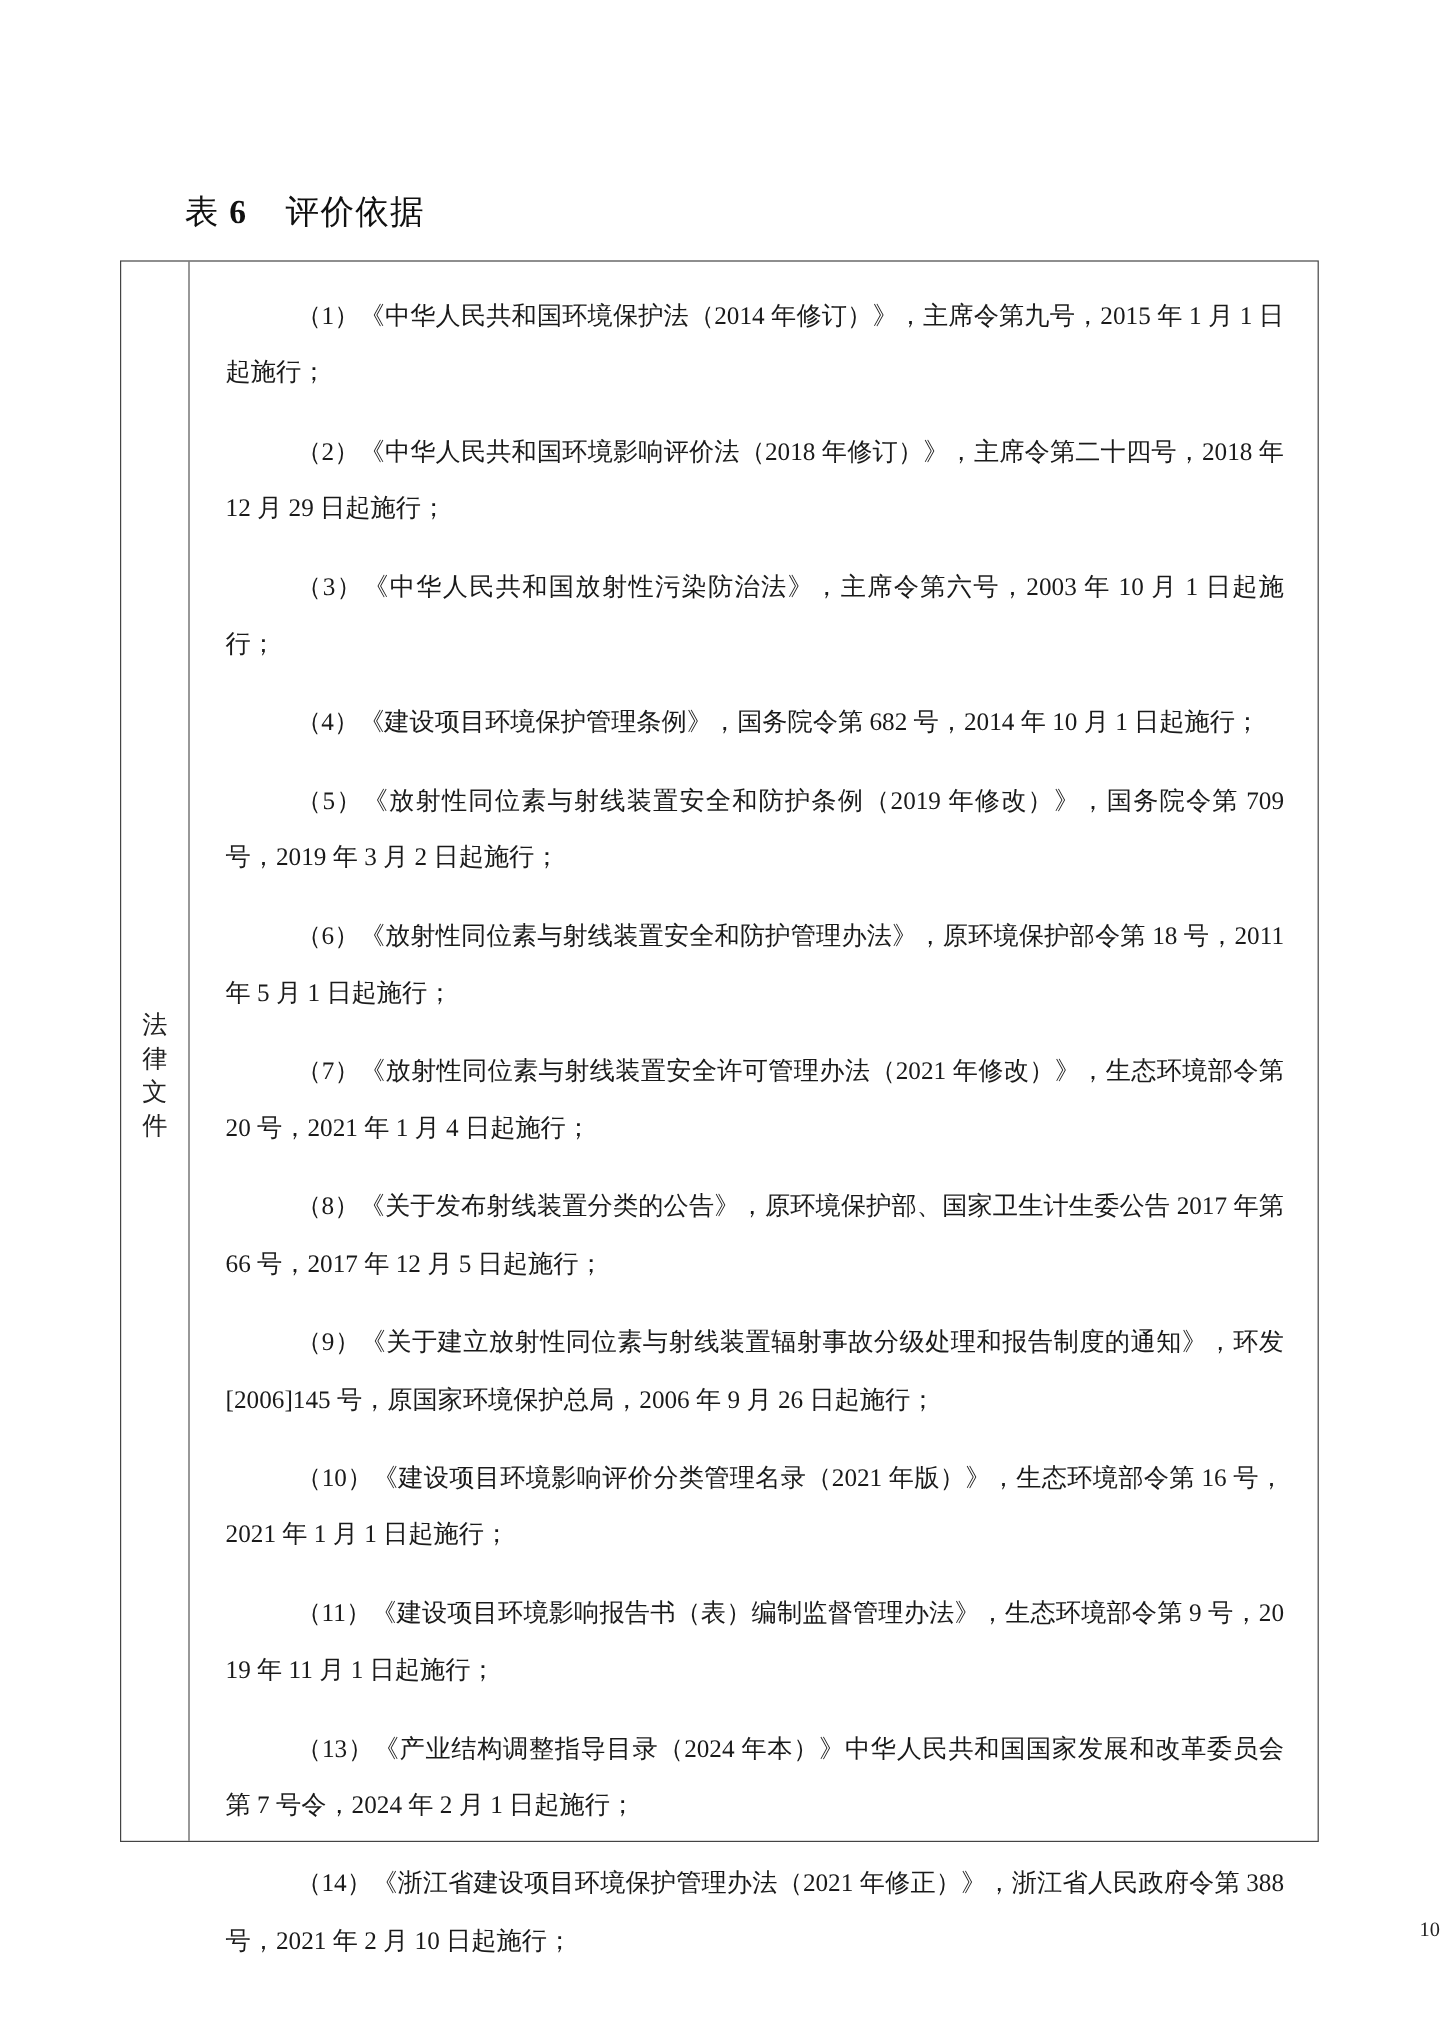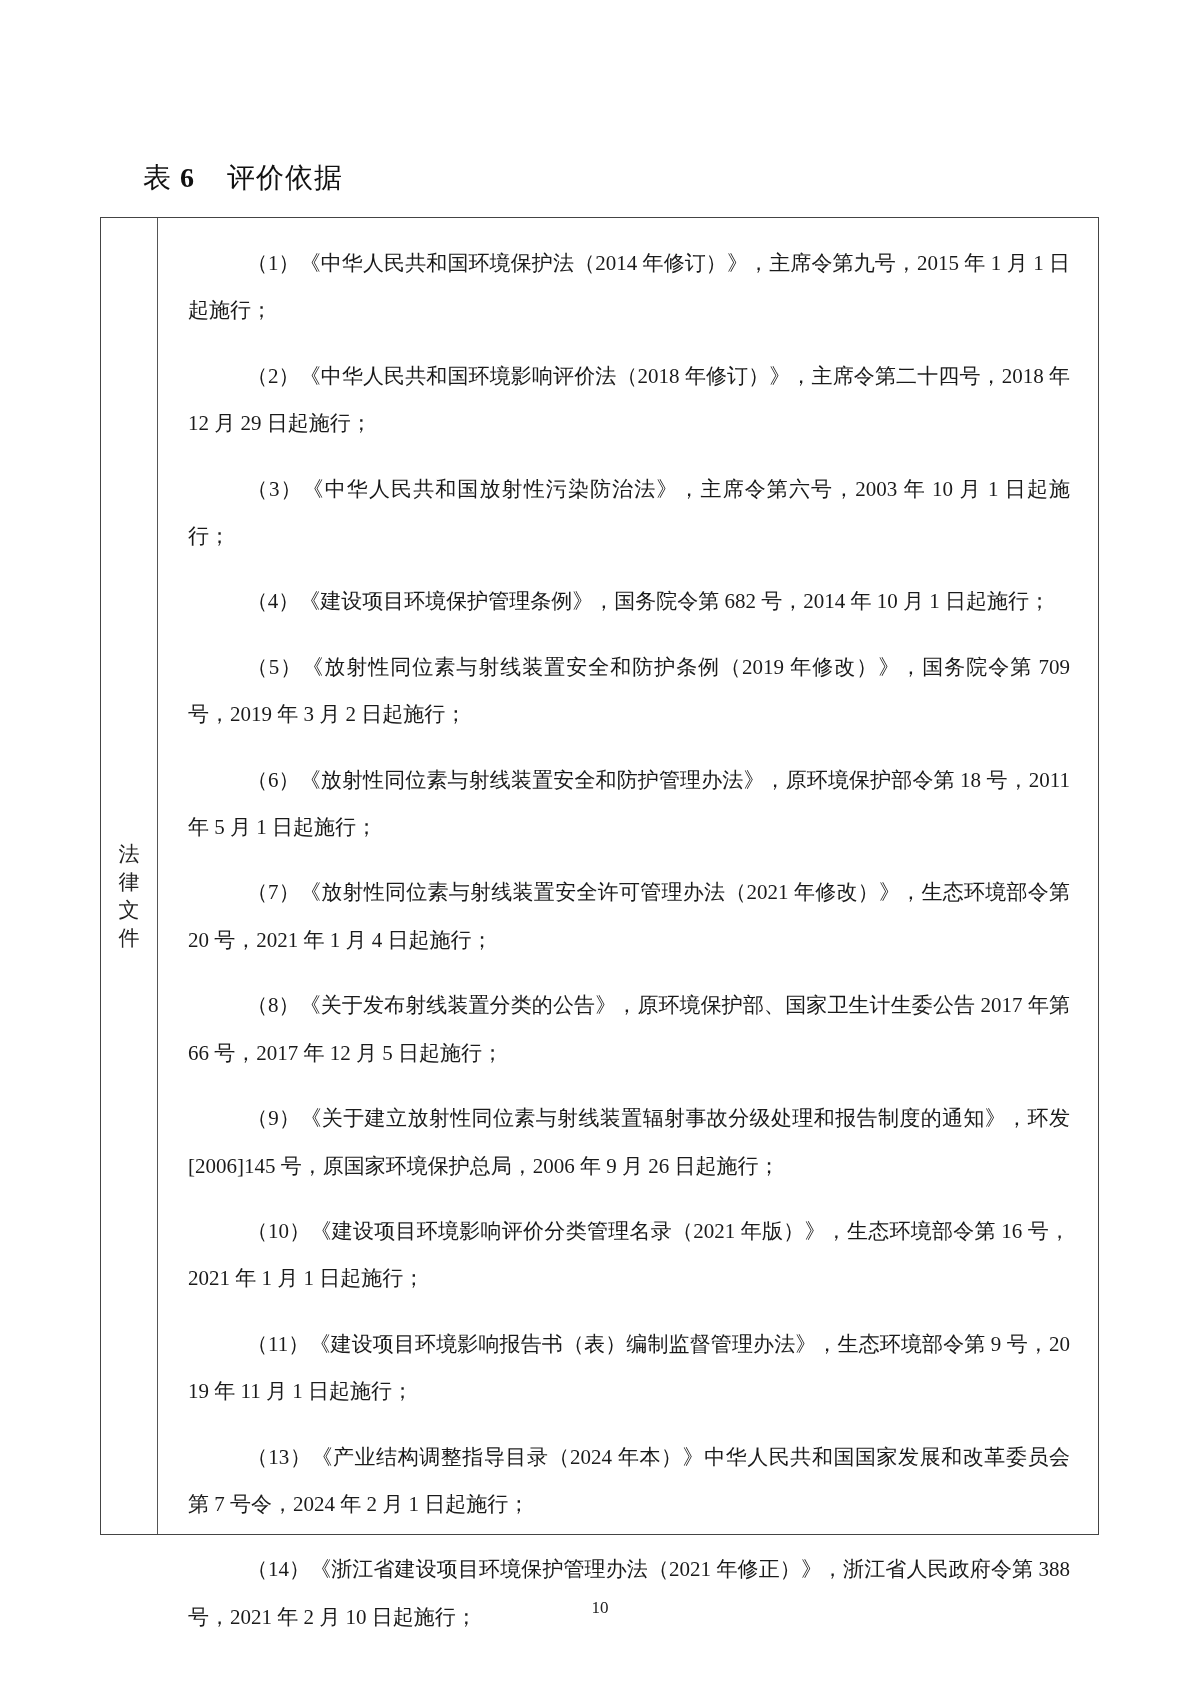--- a/index.html
+++ b/index.html
@@ -10,21 +10,21 @@
     body {
       width: 1200px;
       height: 1697px;
       position: relative;
       overflow: hidden;
       font-family: "Liberation Serif", "DejaVu Serif", serif;
       color: #1a1a1a;
     }
     .page-title {
       position: absolute;
-      left: 143px;
+      left: 154px;
       top: 160px;
       font-size: 28px;
       line-height: 36px;
       letter-spacing: 1px;
       white-space: pre;
       color: #111;
     }
     .page-title .num {
       font-weight: bold;
     }
@@ -67,21 +67,21 @@
       text-indent: 2.8em;
       text-align: justify;
       margin: 18px;
       word-break: break-all;
     }
     .page-number {
       position: absolute;
       left: 0;
       width: 1200px;
       top: 1598px;
-      text-align: center;
+      text-align: right;
       font-size: 17px;
       color: #222;
     }
   </style>
 </head>
 <body>
 
 <div class="page-title"><span>表 </span><span class="num">6</span><span>    </span><span>评价依据</span></div>
 
 <div class="table">

